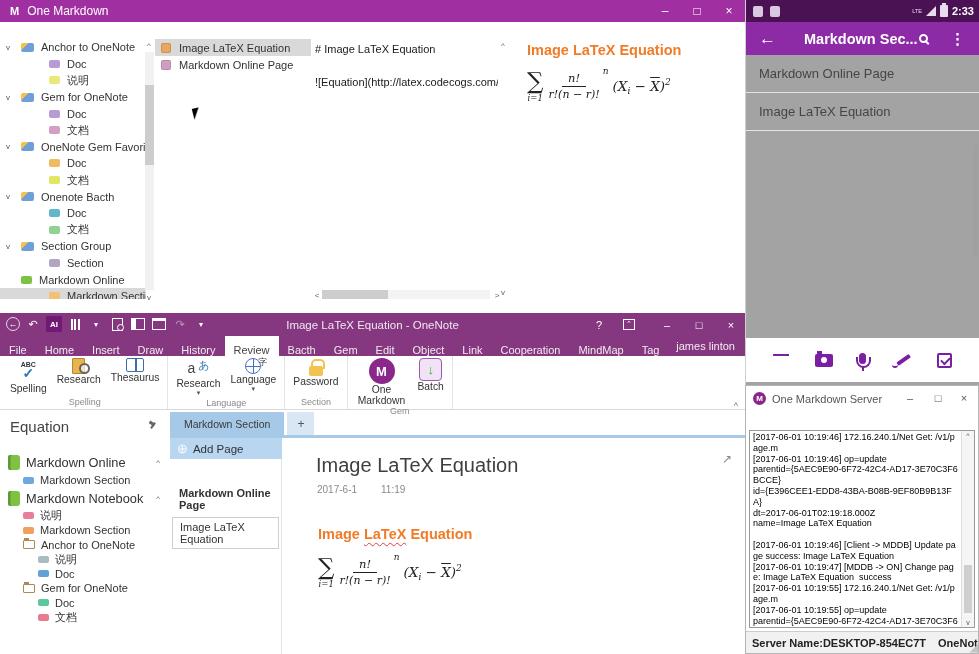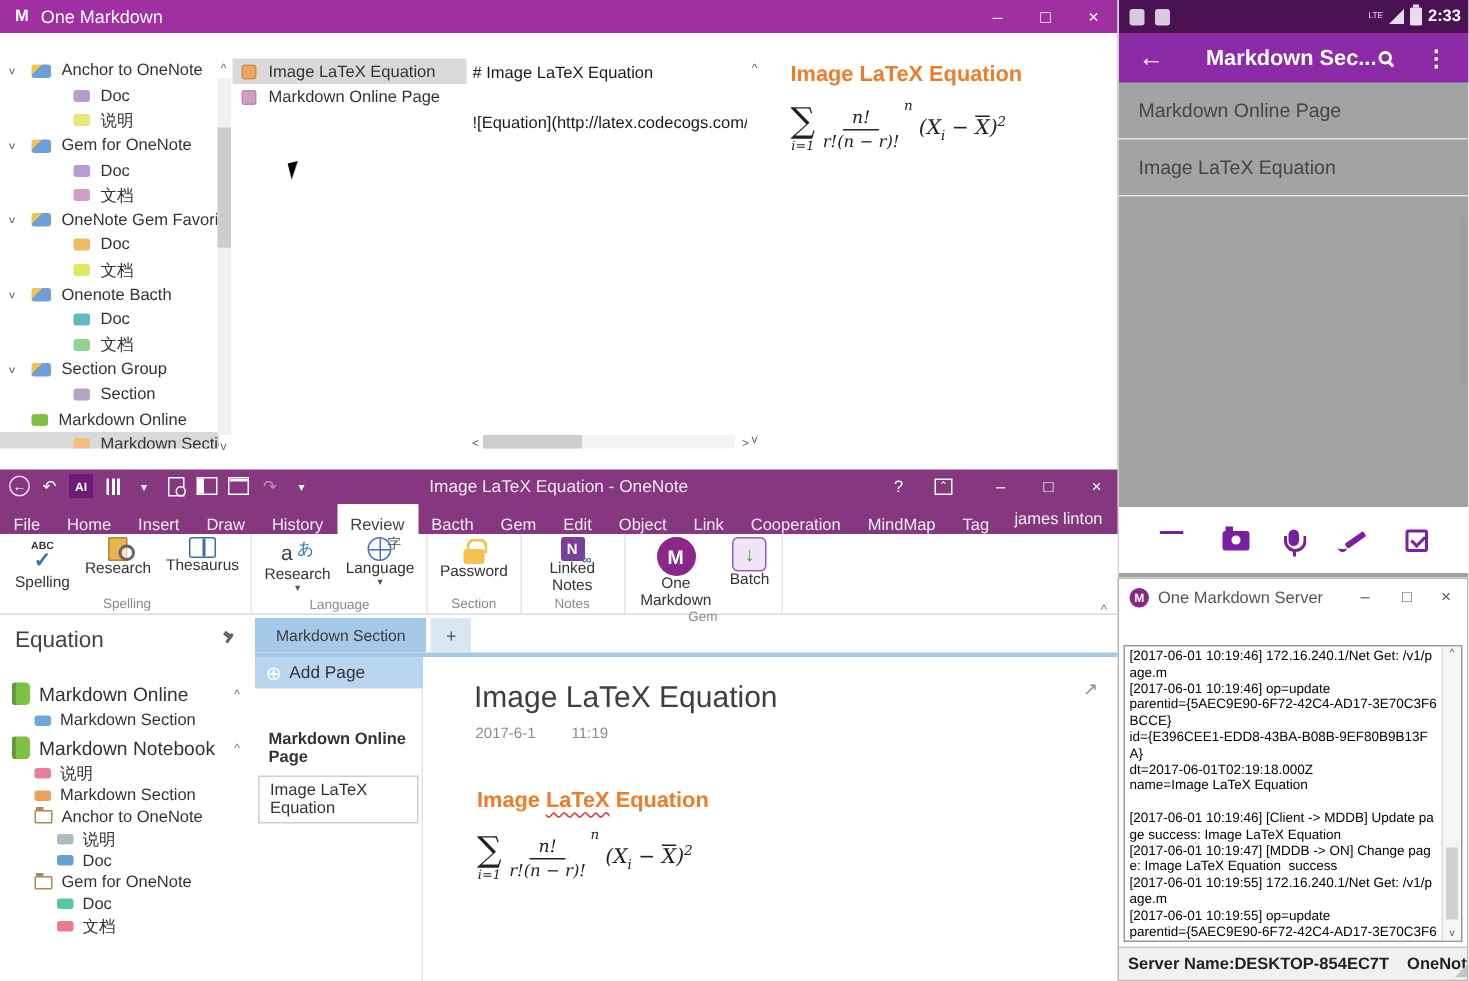--- a/index.html
+++ b/index.html
@@ -590,31 +590,20 @@
                 <span class="rlabel">Password</span>
                 <span class="rdd"></span>
               </div>
           </div>
           <div class="rglabel">Section</div>
         </div>
         <div class="rgroup">
           <div class="rbtns">
 
           <div class="rbtn">
-                <span class="ric ic-linked-notes"></span>
-                <span class="rlabel">Linked Notes</span>
-                <span class="rdd"></span>
-              </div>
-          </div>
-          <div class="rglabel">Notes</div>
-        </div>
-        <div class="rgroup">
-          <div class="rbtns">
-
-          <div class="rbtn">
                 <span class="ric ic-one-markdown"></span>
                 <span class="rlabel">One Markdown</span>
                 <span class="rdd"></span>
               </div>
             <div class="rbtn">
                 <span class="ric ic-batch"></span>
                 <span class="rlabel">Batch</span>
                 <span class="rdd"></span>
               </div>
           </div>

